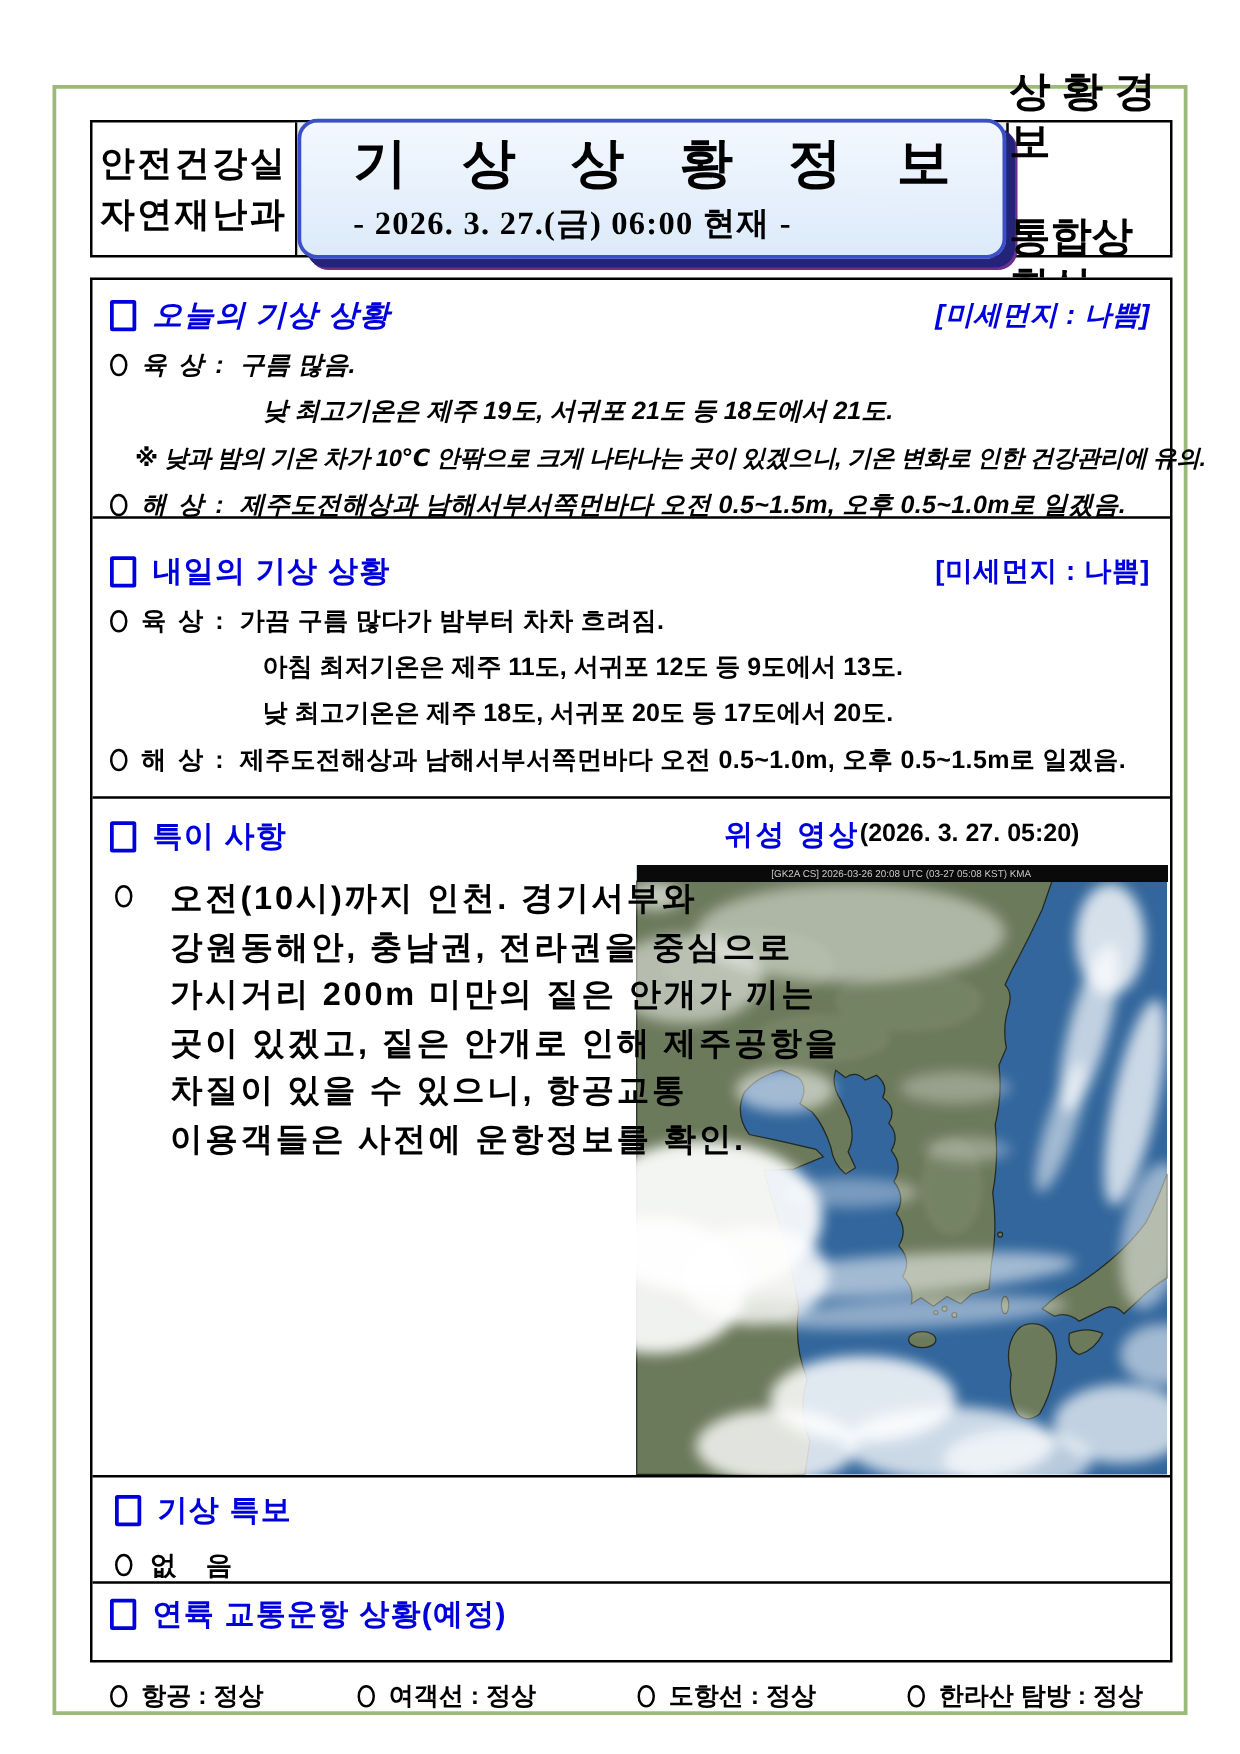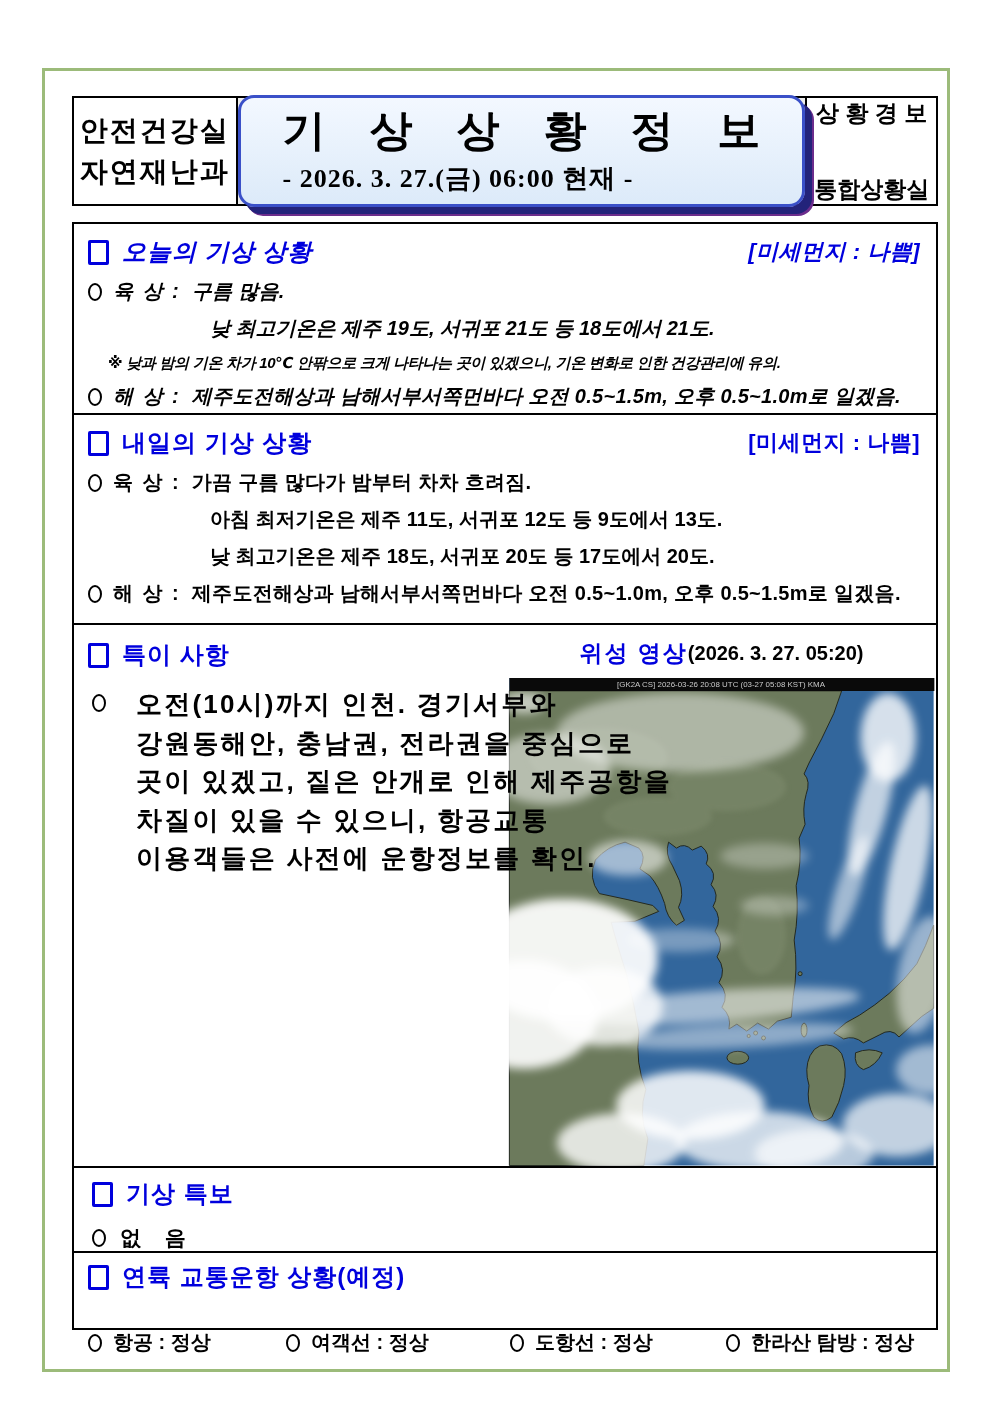--- a/index.html
+++ b/index.html
@@ -6,48 +6,48 @@
   .page{position:relative;width:992px;height:1403px;background:#fff;
         font-family:"Liberation Sans","DejaVu Sans",sans-serif;color:#000;overflow:hidden;}
   .green-frame{position:absolute;left:42px;top:68px;width:902px;height:1298px;
         border:3px solid #9CBB7A;}
   
   .header-table{position:absolute;left:72px;top:96px;width:866px;height:110px;
         border:2px solid #000;display:flex;box-sizing:border-box;background:#fff;}
   .h-cell{display:flex;flex-direction:column;align-items:center;justify-content:center;box-sizing:border-box;}
   .h-left{width:218px;border-right:2px solid #000;font-size:28px;font-weight:800;line-height:41px;letter-spacing:2px;}
   .h-center{flex:1;background:#ECECEC;border-right:2px solid #000;justify-content:center;}
-  .h-right{width:172px;font-size:23px;font-weight:800;line-height:40px;gap:36px;}
+  .h-right{width:172px;font-size:33px;font-weight:800;line-height:40px;gap:36px;}
   .title-box{background:linear-gradient(180deg,#F3F8FF 0%,#DCEAF9 100%);
         border:3px solid #3a50c8;border-radius:16px;
         box-shadow:7px 7px 0 #23237a, 9px 9px 0 #6c2d8c;
         padding:4px 26px 8px 42px;text-align:left;}
   .main-title{font-size:43px;font-weight:800;letter-spacing:16px;white-space:nowrap;}
   .sub-title{font-family:"Liberation Serif","DejaVu Serif",serif;font-size:26px;font-weight:600;
         letter-spacing:1px;margin-top:1px;white-space:nowrap;}
   
   .main-table{position:absolute;left:72px;top:222px;width:866px;height:1108px;
         border:2px solid #000;box-sizing:border-box;background:#fff;}
   .sec{box-sizing:border-box;border-bottom:2px solid #000;}
   .sec:last-child{border-bottom:none;}
   .sec1{height:191px;padding:12px 16px 0 14px;font-style:italic;}
-  .sec2{height:210px;padding:12px 16px 0 14px;}
+  .sec2{height:210px;padding:12px 16px 0 14px;margin-top:14px;}
   .sec3{height:543px;display:flex;padding:0;}
   .sec4{height:85px;padding:10px 16px 0 18px;}
   .sec5{height:83px;padding:8px 16px 0 14px;}
   .sec-head{display:flex;justify-content:space-between;align-items:center;}
   .head-left{display:flex;align-items:center;gap:13px;}
   .sec-title{color:#0000DD;font-size:24px;font-weight:800;letter-spacing:1px;}
   .dust-badge{color:#0000DD;font-size:22px;font-weight:800;letter-spacing:0.5px;}
   .sq{width:15px;height:19px;border:3px solid #0000DD;display:inline-block;border-radius:2px;flex:none;}
   .circ{width:14px;height:18px;border:2.5px solid #000;border-radius:50%;display:inline-block;flex:none;box-sizing:border-box;}
   .row{display:flex;align-items:center;gap:11px;margin-top:10px;font-size:20px;font-weight:700;letter-spacing:0.3px;}
   .lbl{white-space:nowrap;letter-spacing:2px;}
   .indent{margin-left:122px;margin-top:10px;font-size:20px;font-weight:700;}
-  .note{margin-top:12px;padding-left:20px;font-size:15px;font-weight:600;letter-spacing:-0.3px;white-space:nowrap;}
+  .note{margin-top:12px;padding-left:20px;font-size:19px;font-weight:600;letter-spacing:-0.3px;white-space:nowrap;}
   
   .sp-left{width:433px;box-sizing:border-box;padding:14px 4px 0 14px;}
   .sp-body{position:relative;margin-top:14px;}
   .sp-bullet{position:absolute;left:4px;top:9px;}
   .sp-line{padding-left:48px;font-size:26px;font-weight:600;letter-spacing:2.2px;line-height:38.5px;white-space:nowrap;}
   .sat-col{width:429px;box-sizing:border-box;display:flex;flex-direction:column;}
   .sat-title{height:50px;display:flex;align-items:center;justify-content:center;padding-top:4px;white-space:nowrap;text-align:right;}
   .sat-title .blue{color:#0000DD;font-size:23px;font-weight:800;letter-spacing:2px;}
   .sat-title .blk{font-size:20px;font-weight:800;}
   .sat-img{width:429px;height:493px;display:block;}
@@ -130,20 +130,21 @@
     <div class="sec sec3">
       <div class="sp-left">
         <div class="head-left">
           <span class="sq"></span>
           <span class="sec-title">특이 사항</span>
         </div>
         <div class="sp-body">
           <span class="circ sp-bullet"></span>
           <div class="sp-line">오전(10시)까지 인천. 경기서부와</div>
           <div class="sp-line">강원동해안, 충남권, 전라권을 중심으로</div>
+          <div class="sp-line">가시거리 200m 미만의 짙은 안개가 끼는</div>
           <div class="sp-line">곳이 있겠고, 짙은 안개로 인해 제주공항을</div>
           <div class="sp-line">차질이 있을 수 있으니, 항공교통</div>
           <div class="sp-line">이용객들은 사전에 운항정보를 확인.</div>
         </div>
       </div>
       <div class="sat-col">
         <div class="sat-title">
           <span class="blue">위성 영상</span>
             <span class="blk">(2026. 3. 27. 05:20)</span>
         </div>

